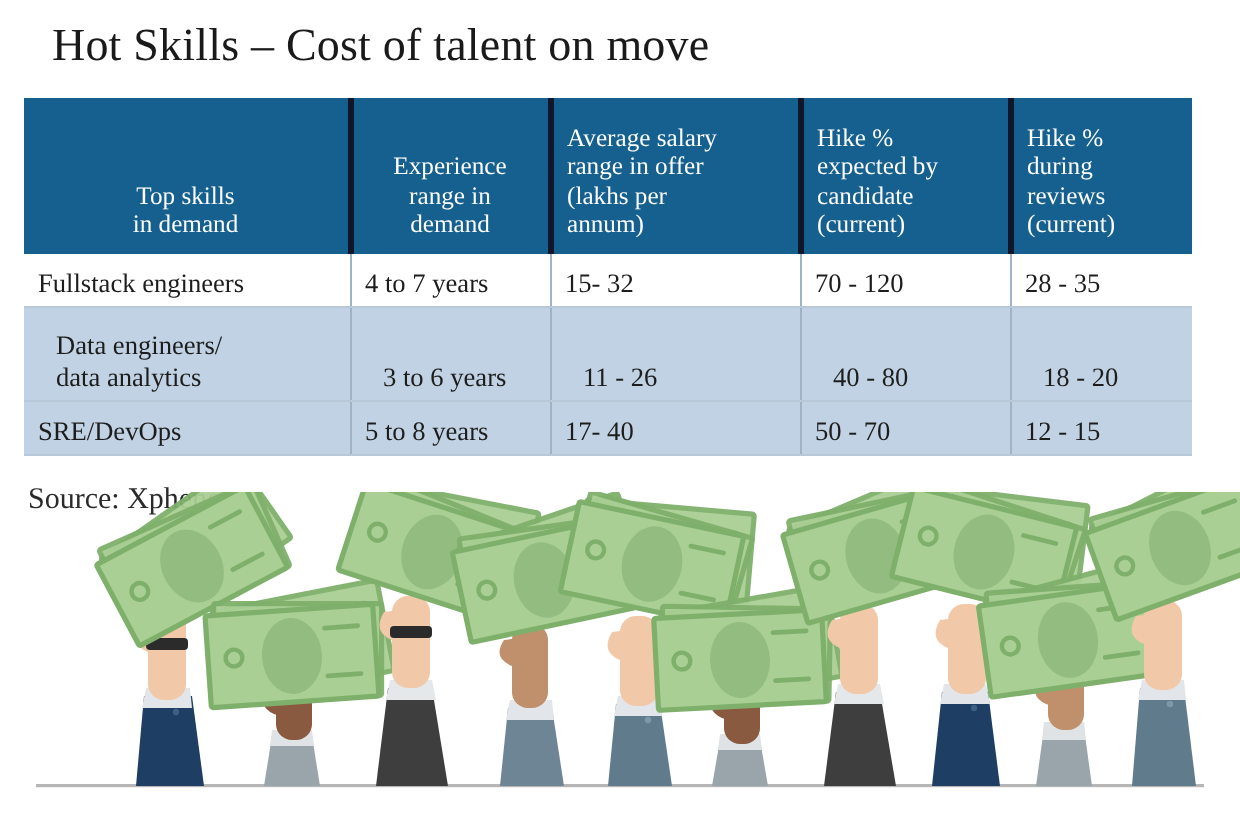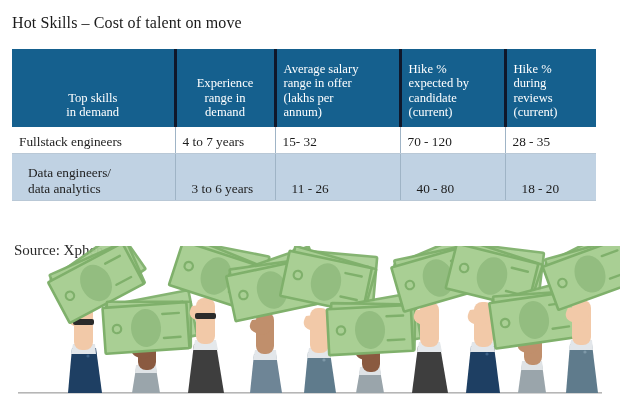--- a/index.html
+++ b/index.html
@@ -12,23 +12,23 @@
     width: 620px;
     height: 413px;
     background: #ffffff;
     overflow: hidden;
     font-family: "Liberation Serif", "DejaVu Serif", serif;
   }
 
   
   #title {
     position: absolute;
-    left: 12px;
+    left: 26px;
     top: 8px;
-    font-size: 16px;
+    font-size: 23px;
     line-height: 30px;
     color: #1a1a1a;
     letter-spacing: 0.1px;
     white-space: nowrap;
   }
 
   
   #table-wrap {
     position: absolute;
     left: 12px;
@@ -145,20 +145,27 @@
           <td>28 - 35</td>
         </tr>
         <tr class="alt r2">
           <td>Data engineers/
 data analytics</td>
           <td>3 to 6 years</td>
           <td>11 - 26</td>
           <td>40 - 80</td>
           <td>18 - 20</td>
         </tr>
+        <tr class="alt r4">
+          <td>SRE/DevOps</td>
+          <td>5 to 8 years</td>
+          <td>17- 40</td>
+          <td>50 - 70</td>
+          <td>12 - 15</td>
+        </tr>
       </tbody>
     </table>
   </div>
 
   <div id="source">Source: Xpheno</div>
 
   <svg id="illustration" viewBox="0 0 620 167">
     <defs>
 
       <g id="bill">

